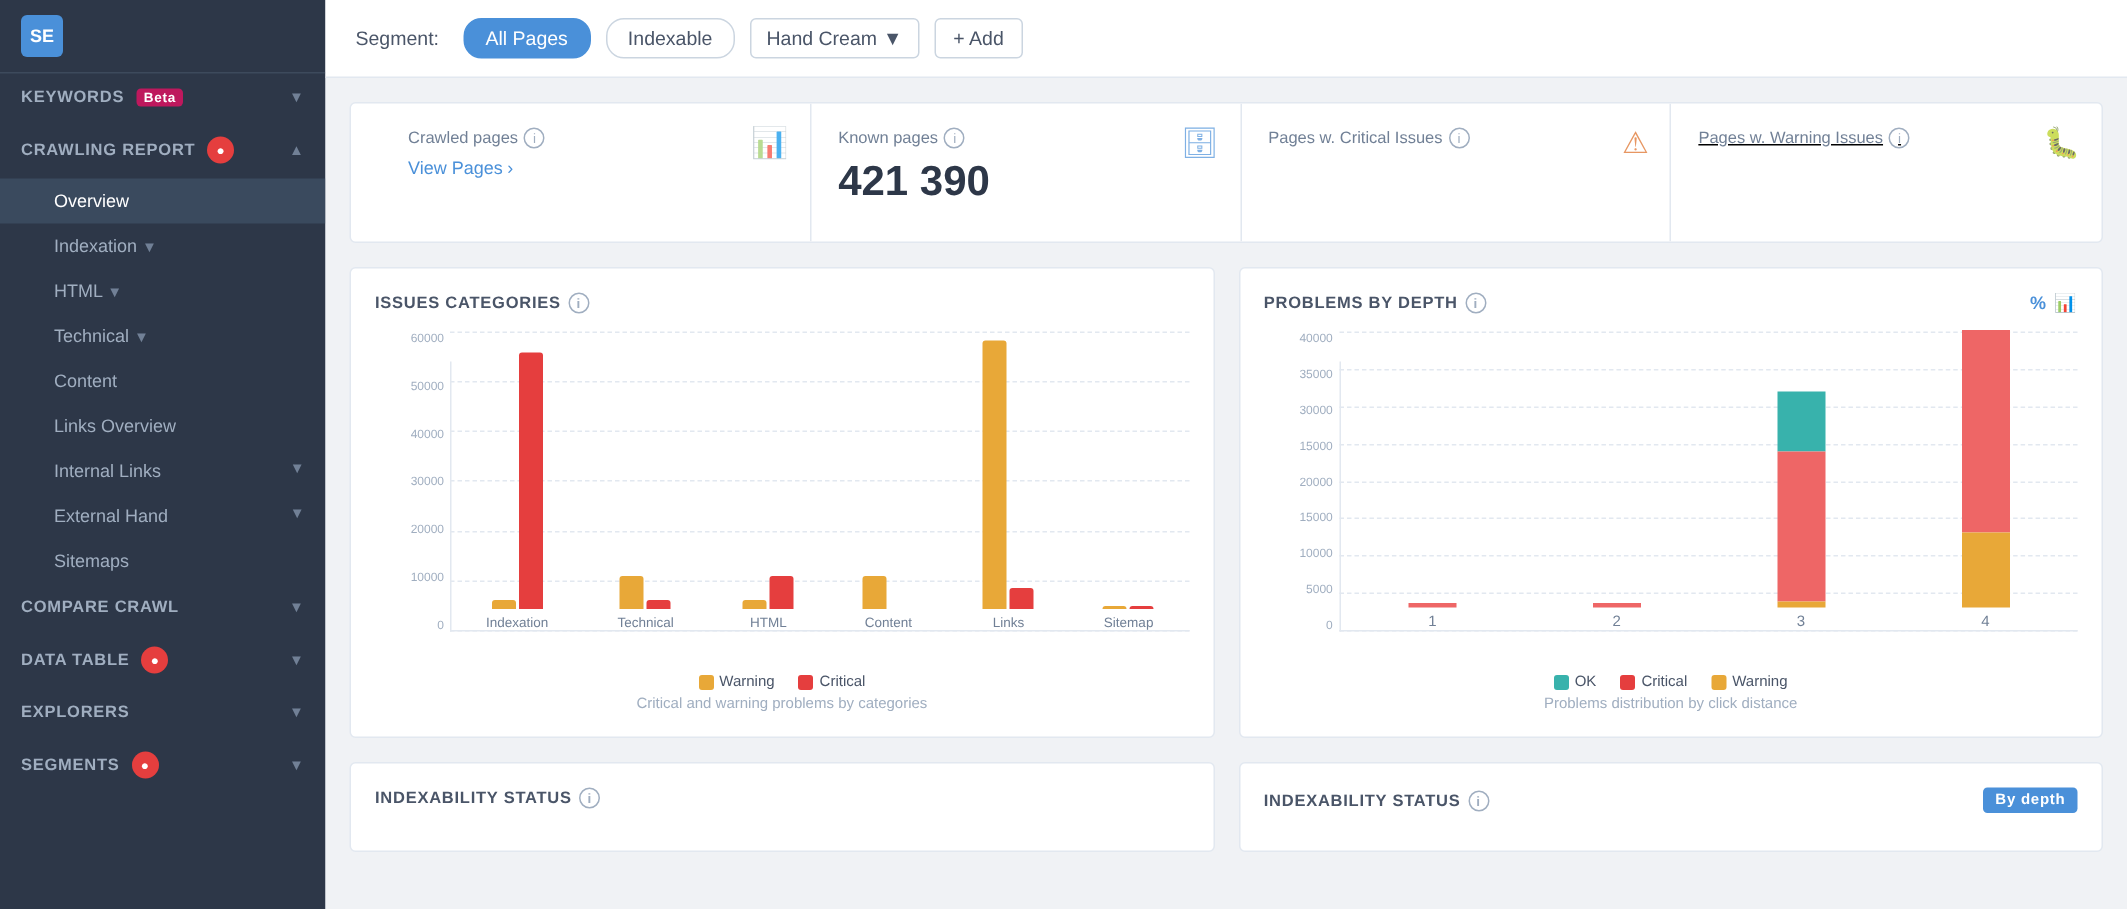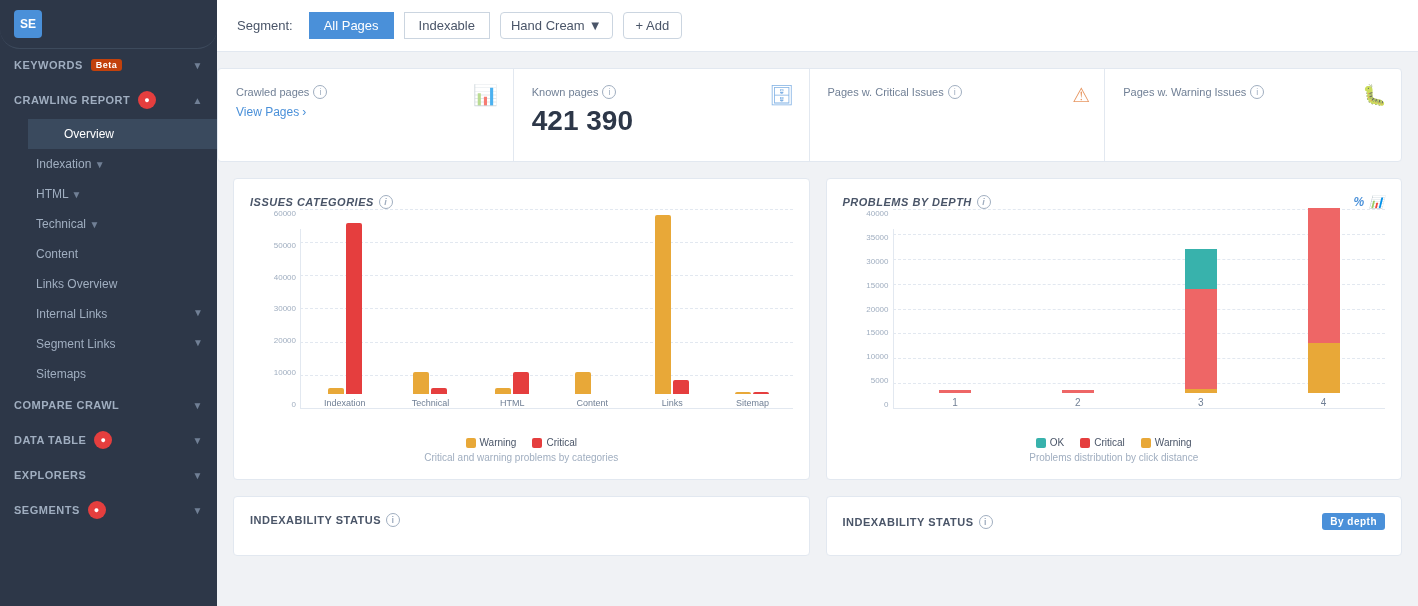--- a/index.html
+++ b/index.html
@@ -13,21 +13,20 @@
       height: 100%;
       overflow-y: auto;
       flex-shrink: 0;
     }
     .sidebar-logo {
       padding: 10px 14px;
       border-bottom: 1px solid #3d4a5c;
       display: flex;
       align-items: center;
       gap: 6px;
-      border-radius: 20px;
     }
     .sidebar-logo-shape {
       width: 28px; height: 28px;
       background: #4a90d9;
       border-radius: 4px;
       display: flex; align-items: center; justify-content: center;
       color: white; font-weight: bold; font-size: 12px;
     }
     .sidebar-item-left { display: flex; align-items: center; gap: 8px; }
     .sidebar-section-header {
@@ -35,21 +34,21 @@
       align-items: center;
       justify-content: space-between;
       padding: 10px 14px;
       font-size: 11px;
       font-weight: bold;
       letter-spacing: 0.5px;
       color: #a0aec0;
       cursor: pointer;
     }
     .badge-beta {
-      background: #c2410c;
+      background: #be185d;
       color: white;
       font-size: 9px;
       padding: 1px 5px;
       border-radius: 3px;
       font-weight: bold;
     }
     .badge-red {
       background: #e53e3e;
       color: white;
       width: 18px; height: 18px;
@@ -57,21 +56,21 @@
       display: flex; align-items: center; justify-content: center;
       font-size: 9px; font-weight: bold;
     }
     .chevron { font-size: 10px; color: #718096; }
     .sub-item {
       padding: 8px 14px 8px 36px;
       color: #a0aec0;
       cursor: pointer;
       font-size: 12px;
     }
-    .sub-item.active { color: white; background: #3a4a5e; margin-left: 28px; }
+    .sub-item.active { color: white; background: #3a4a5e; }
 
     
     .main {
       flex: 1;
       overflow-y: auto;
       padding: 0;
       background: #f0f2f5;
     }
 
     
@@ -79,21 +78,21 @@
       background: white;
       padding: 12px 20px;
       display: flex;
       align-items: center;
       gap: 10px;
       border-bottom: 1px solid #e2e8f0;
     }
     .segment-label { color: #4a5568; font-size: 13px; margin-right: 6px; }
     .seg-btn {
       padding: 5px 14px;
-      border-radius: 0;
+      border-radius: 12px;
       border: 1px solid #cbd5e0;
       background: white;
       cursor: pointer;
       font-size: 13px;
       color: #4a5568;
     }
     .seg-btn.active {
       background: #4a90d9;
       color: white;
       border-color: #4a90d9;
@@ -117,31 +116,32 @@
       font-size: 13px;
       color: #4a5568;
     }
 
     
     .stats-row {
       display: grid;
       grid-template-columns: 1fr 1fr 1fr 1fr;
       gap: 0;
       background: white;
-      margin: 16px 16px 0 0;
+      margin: 16px 16px 0 16px;
       border: 1px solid #e2e8f0;
       border-radius: 4px;
       overflow: hidden;
+      padding-left: 20px;
     }
     .stat-card {
       padding: 16px 18px;
       border-right: 1px solid #e2e8f0;
       position: relative;
     }
-    .stat-card:last-child { border-right: none; }
+    .stat-card:last-child { border-right: none; text-decoration: underline; }
     .stat-title {
       font-size: 11px;
       color: #718096;
       display: flex;
       align-items: center;
       gap: 4px;
       margin-bottom: 6px;
     }
     .stat-value {
       font-size: 28px;
@@ -195,21 +195,21 @@
       padding: 16px;
     }
     .chart-title {
       font-size: 11px;
       font-weight: bold;
       color: #4a5568;
       letter-spacing: 0.5px;
       display: flex;
       align-items: center;
       gap: 5px;
-      font-style: italic;
+      margin-bottom: 12px;
     }
     .chart-area { position: relative; }
     .bar-group {
       display: flex;
       flex-direction: column;
       align-items: center;
       gap: 0;
     }
     .bars {
       display: flex;
@@ -355,21 +355,21 @@
     <span>Content</span>
   </div>
   <div class="sub-item">
     <span>Links Overview</span>
   </div>
   <div class="sub-item" style="display:flex;justify-content:space-between;">
     <span>Internal Links</span>
     <span class="chevron">▼</span>
   </div>
   <div class="sub-item" style="display:flex;justify-content:space-between;">
-    <span>Segment Links</span>
+    <span>External Hand</span>
     <span class="chevron">▼</span>
   </div>
   <div class="sub-item">
     <span>Sitemaps</span>
   </div>
 
   <div class="sidebar-section-header">
     <span>COMPARE CRAWL</span>
     <span class="chevron">▼</span>
   </div>

